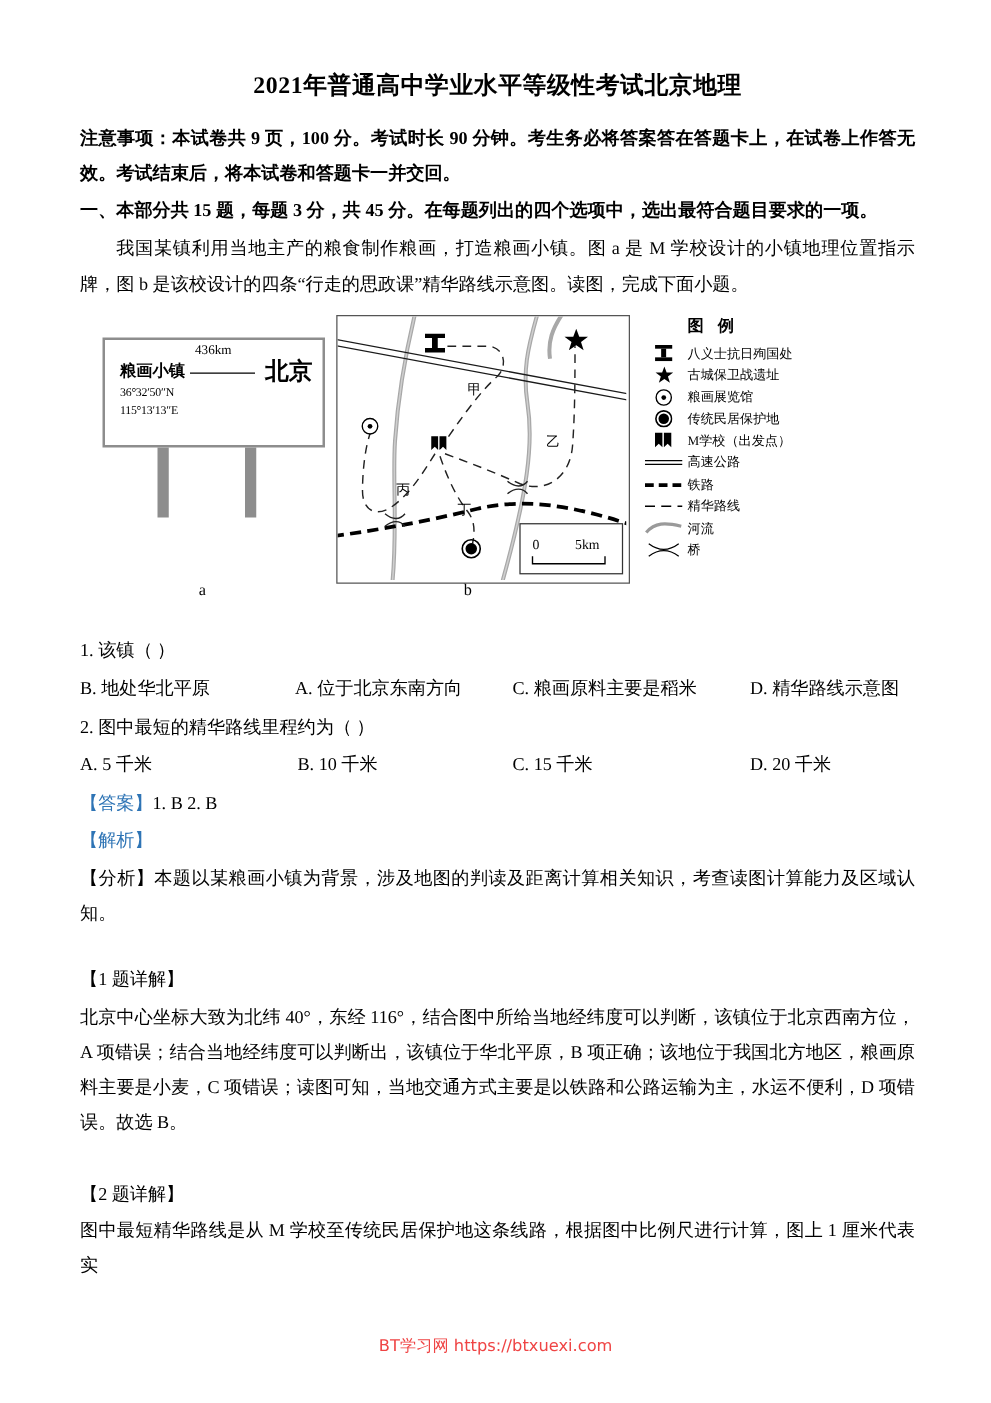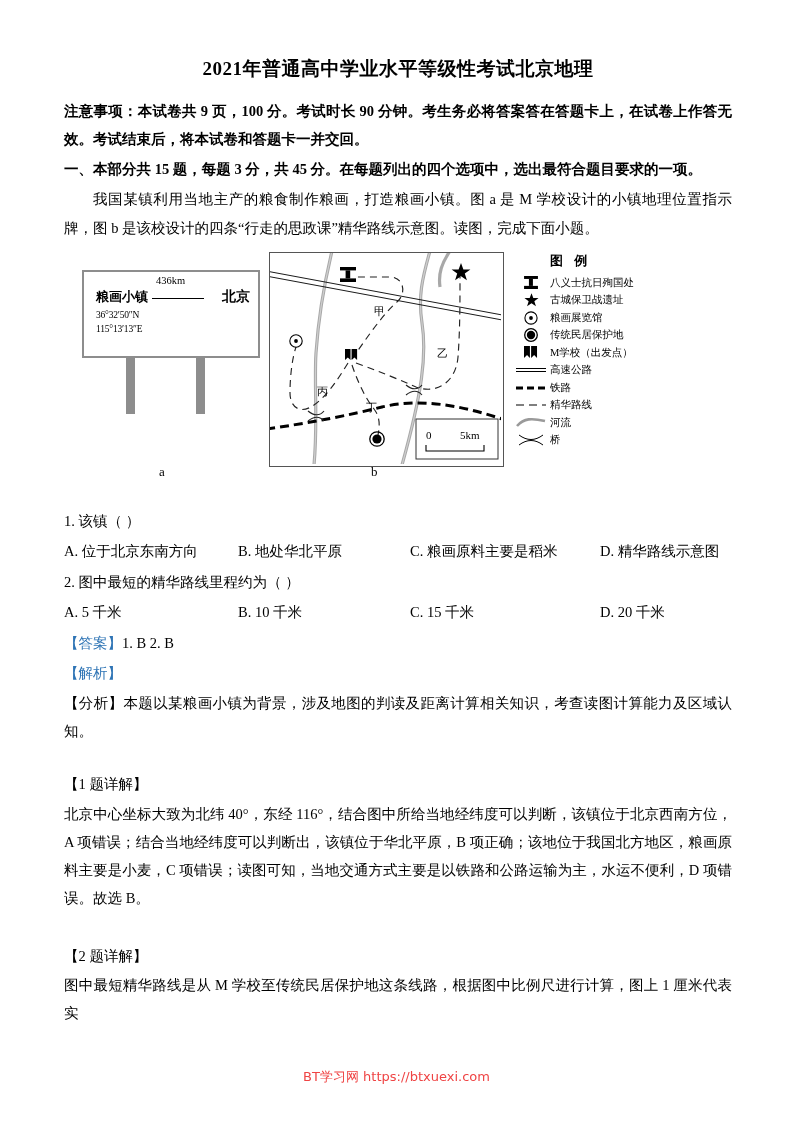--- a/index.html
+++ b/index.html
@@ -103,21 +103,21 @@
   }
   .sign-line {
     position: absolute;
     top: 12px;
     left: 0;
     width: 52px;
     height: 0;
     border-top: 1.6px solid #000;
   }
   .sign-city {
-    font-size: 14px;
+    font-size: 19px;
     font-weight: bold;
     white-space: nowrap;
     margin-left: 20px;
   }
   .sign-coord {
     font-size: 9.5px;
     line-height: 1.25;
     margin-top: 2px;
     letter-spacing: -0.2px;
   }
@@ -433,27 +433,27 @@
       </div>
     </div>
 
     <div class="qa">
 
       <p class="q-line">
         <span>1.</span>
         <span>该镇（     ）</span>
       </p>
       <div class="opt-row">
+        <span style="width:172px">
+          <span>B.</span>
+          <span>地处华北平原</span>
+        </span>
         <span style="width:174px">
           <span>A.</span>
           <span>位于北京东南方向</span>
-        </span>
-        <span style="width:172px">
-          <span>B.</span>
-          <span>地处华北平原</span>
         </span>
         <span style="width:190px">
           <span>C.</span>
           <span>粮画原料主要是稻米</span>
         </span>
         <span>
           <span>D.</span>
           <span>精华路线示意图</span>
         </span>
       </div>

